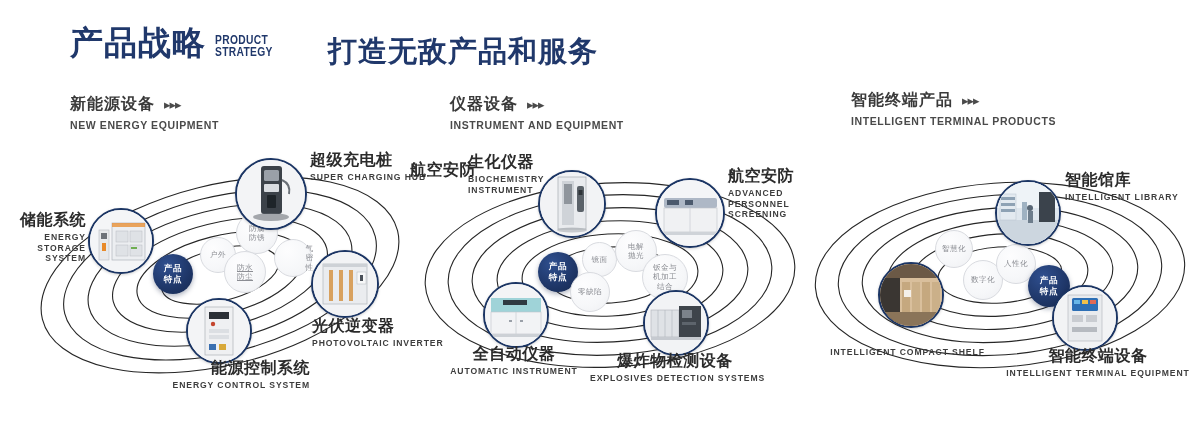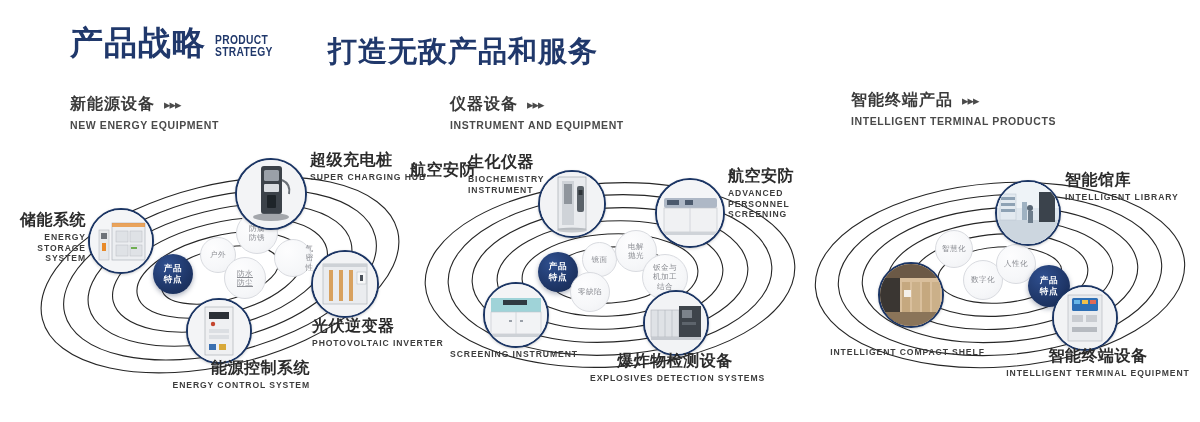--- a/index.html
+++ b/index.html
@@ -119,21 +119,21 @@
 
     <div class="bub core" style="left:133px;top:104px;width:40px;height:40px;">
       <span style="display:inline-block;width:22px;">产品特点</span>
     </div>
     <div class="bub" style="left:180px;top:87px;width:34px;height:34px;">
       <span>户外</span>
     </div>
     <div class="bub" style="left:216px;top:62px;width:40px;height:40px;">
       <span style="display:inline-block;width:18px;">防腐防锈</span>
     </div>
-    <div class="bub" style="left:204px;top:107px;width:40px;height:40px;text-decoration:underline;">
+    <div class="bub" style="left:204px;top:101px;width:40px;height:40px;text-decoration:underline;">
       <span style="display:inline-block;width:18px;">防水防尘</span>
     </div>
     <div class="bub" style="left:254px;top:89px;width:36px;height:36px;">
       <span style="display:inline-block;width:24px;margin-left:33px;">气密性</span>
     </div>
 
     <div class="node" style="left:68px;top:58px;width:62px;height:62px;">
       <svg class="art" viewBox="0 0 62 62">
         <rect x="0" y="0" width="62" height="62" fill="#f4f5f7"></rect>
         <rect x="9" y="20" width="10" height="30" fill="#e7e9ec" stroke="#b9bcc2" stroke-width=".6"></rect>
@@ -296,21 +296,22 @@
         <rect x="6" y="14" width="50" height="14" fill="#9fd3d8"></rect>
         <rect x="18" y="16" width="24" height="5" fill="#2f3a42"></rect>
         <rect x="6" y="28" width="50" height="22" fill="#f2f3f5" stroke="#bfc3c9" stroke-width=".6"></rect>
         <line x1="31" y1="28" x2="31" y2="50" stroke="#cdd1d6" stroke-width=".8"></line>
         <rect x="24" y="36" width="3" height="2" fill="#9aa0a8"></rect>
         <rect x="35" y="36" width="3" height="2" fill="#9aa0a8"></rect>
         <rect x="6" y="50" width="50" height="3" fill="#cdd1d6"></rect>
       </svg>
     </div>
     <div class="cap center" style="left:18px;top:196px;width:172px;">
-      <div class="en">SCREENING INSTRUMENT</div>
+      <div class="cn">全自动仪器</div>
+      <div class="en">AUTOMATIC INSTRUMENT</div>
     </div>
   </div>
 
   <div class="cluster" style="left:800px;">
     <svg class="orbits" width="400" height="250" viewBox="0 0 400 250">
       <g fill="none" stroke="#262626" stroke-width="1.1" transform="rotate(-4 200 125)">
         <ellipse cx="200" cy="125" rx="62" ry="28"></ellipse>
         <ellipse cx="200" cy="125" rx="88" ry="41"></ellipse>
         <ellipse cx="200" cy="125" rx="113" ry="54"></ellipse>
         <ellipse cx="200" cy="125" rx="138" ry="67"></ellipse>

